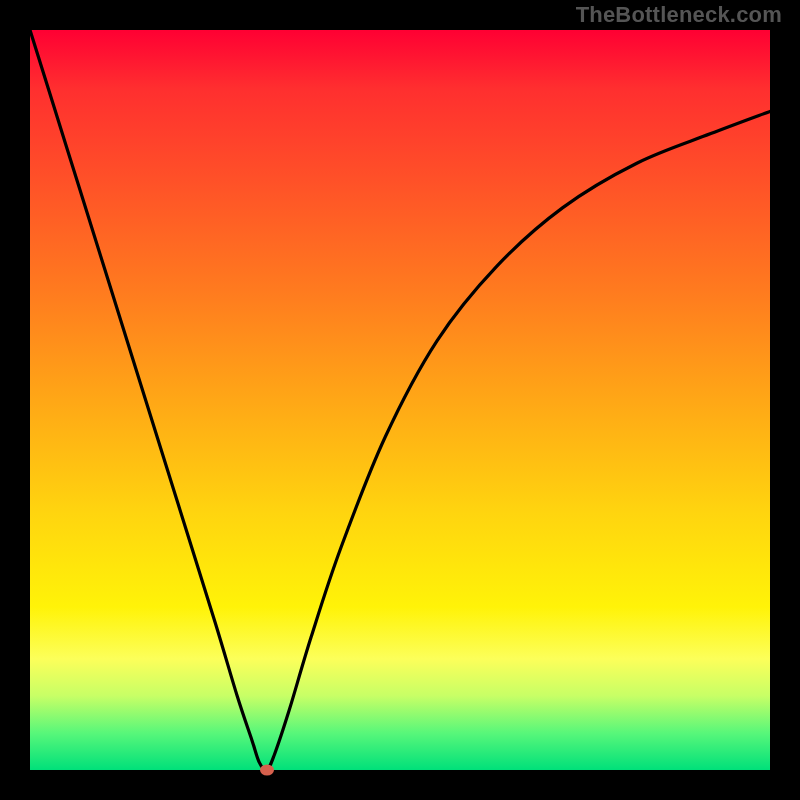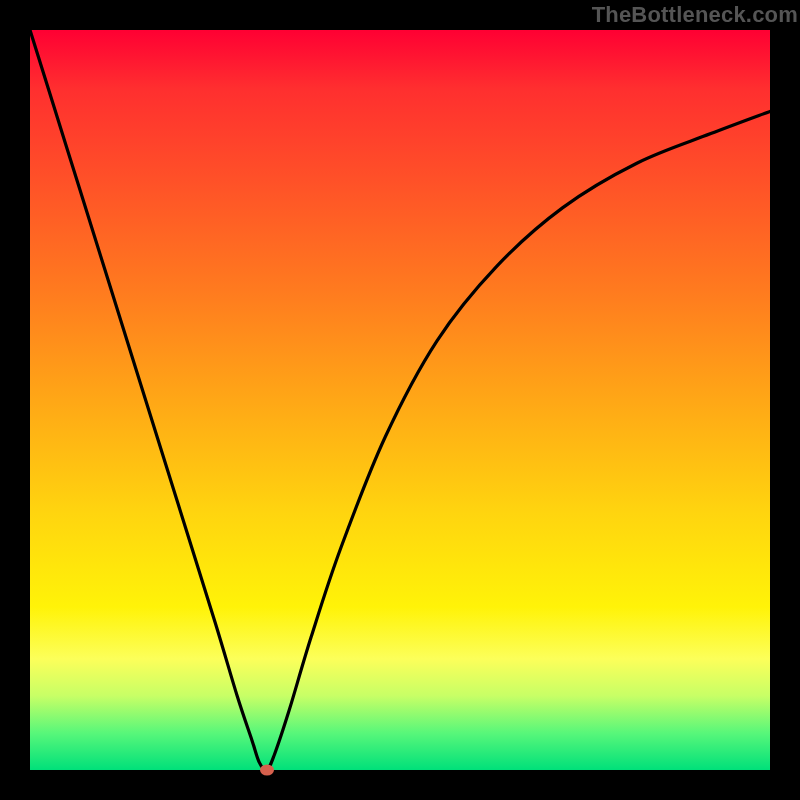--- a/index.html
+++ b/index.html
@@ -13,21 +13,21 @@
   }
   .frame {
     position: relative;
     width: 800px;
     height: 800px;
     background: #000;
   }
   .watermark {
     position: absolute;
     top: 2px;
-    right: 2px;
+    right: 18px;
     color: #555;
     font-size: 22px;
     font-weight: 600;
     letter-spacing: 0.2px;
     user-select: none;
   }
   .plot-area {
     position: absolute;
     left: 30px;
     top: 30px;

